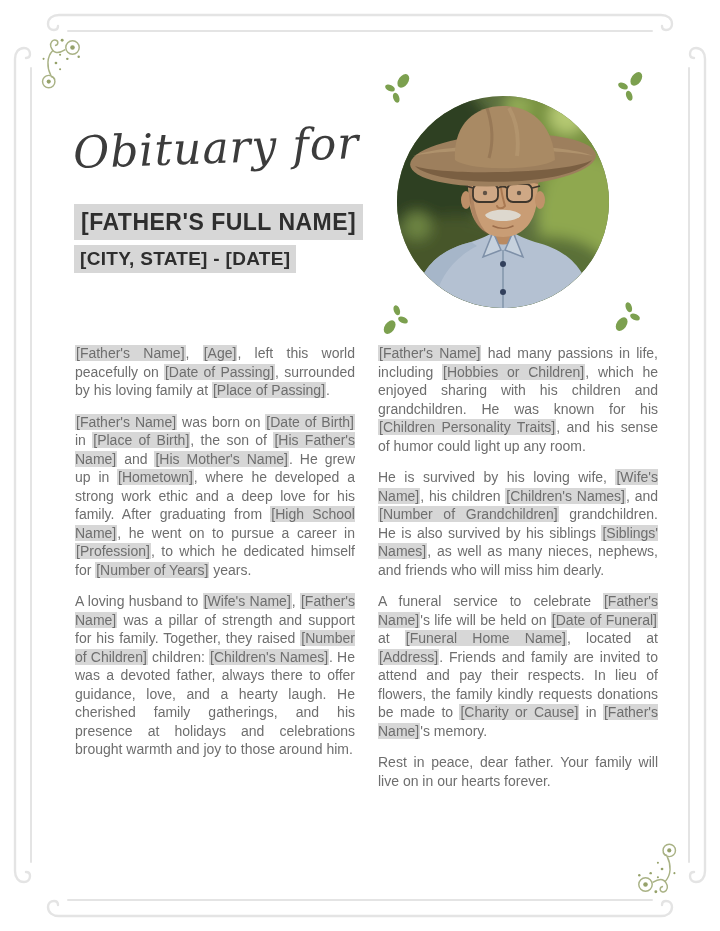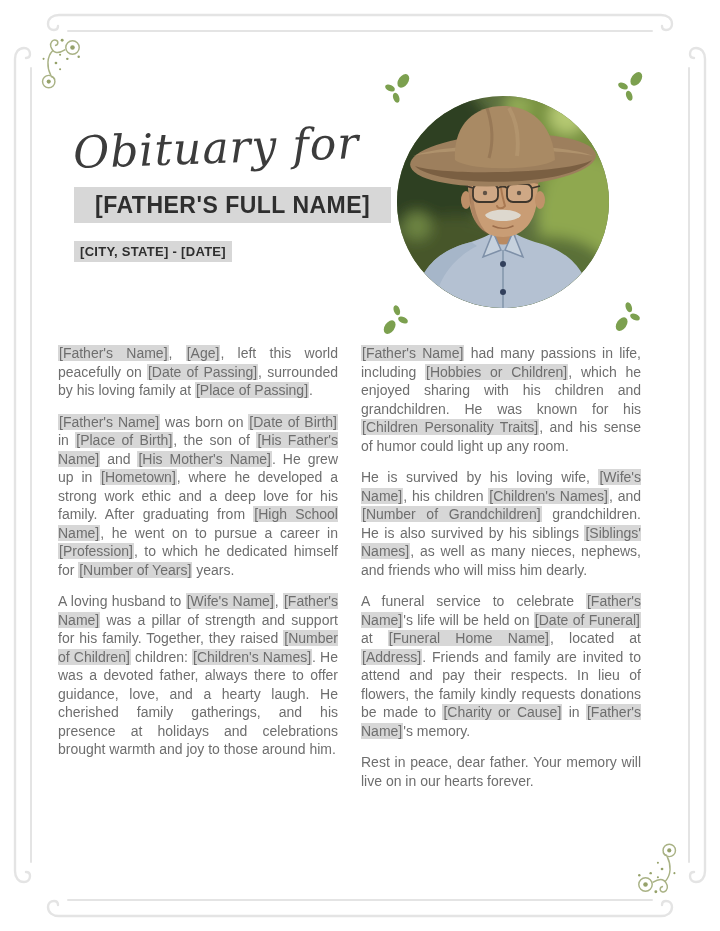--- a/index.html
+++ b/index.html
@@ -17,40 +17,40 @@
 
   .header-block { position:absolute; left:74px; top:128px; width:300px; }
   .script-title {
     font-family:"DejaVu Serif", serif; font-style:italic; font-weight:400;
     font-size:44px; line-height:1.15; color:var(--script-text); letter-spacing:1px;
     transform:rotate(-2deg); transform-origin:left bottom;
   }
   .name-highlight {
     display:inline-block; background:var(--highlight); color:var(--heading-text);
     font-size:23px; font-weight:bold; letter-spacing:0.5px;
-    padding:5px 21px 4px; margin-top:8px; white-space:nowrap;
+    padding:5px 7px 4px; margin-top:25px; white-space:nowrap;
   }
   .citydate-highlight {
     display:inline-block; background:var(--highlight); color:var(--heading-text);
-    font-size:13px; font-weight:bold; letter-spacing:0.3px;
-    padding:3px 6px; margin-top:18px; white-space:nowrap;
+    font-size:19px; font-weight:bold; letter-spacing:0.3px;
+    padding:3px 6px; margin-top:5px; white-space:nowrap;
   }
 
   .photo-wrap { position:absolute; left:375px; top:63px; width:290px; height:280px; }
   .portrait {
     position:absolute; left:22px; top:33px; width:212px; height:212px;
     border-radius:50%; overflow:hidden;
   }
   .sprig { position:absolute; width:32px; height:32px; color:var(--leaf); }
   .sprig.tl { left:7px;   top:9px; }
   .sprig.tr { left:240px; top:7px; }
   .sprig.bl { left:4px;   top:241px; transform:rotate(180deg); }
   .sprig.br { left:236px; top:238px; transform:rotate(180deg); }
 
-  .cols { position:absolute; left:58px; top:344px; width:584px; display:flex; gap:23px; }
+  .cols { position:absolute; left:75px; top:344px; width:584px; display:flex; gap:23px; }
   .col { width:280px; font-size:14px; line-height:18.5px; color:var(--body-text); text-align:justify; }
   .col p { margin:0 0 13px 0; }
   .hl { background:var(--highlight); padding:0 1px; }
 </style>
 </head>
 <body>
 
 <div class="page" style="--frame: #e4e4e4; --flourish: #a9b285; --leaf: #7ca04f; --highlight: #d7d7d7; --body-text: #6e6e6e; --heading-text: #2e2e2e;">
 
   <svg class="frame-svg" width="720" height="931" viewBox="0 0 720 931" fill="none" stroke="currentColor" stroke-width="2.4" stroke-linecap="round">
@@ -210,17 +210,17 @@
   <div class="cols">
     <div class="col">
       <p><span class="hl">[Father's Name]</span><span>, </span><span class="hl">[Age]</span><span>, left this world peacefully on </span><span class="hl">[Date of Passing]</span><span>, surrounded by his loving family at </span><span class="hl">[Place of Passing]</span><span>.</span></p>
       <p><span class="hl">[Father's Name]</span><span> was born on </span><span class="hl">[Date of Birth]</span><span> in </span><span class="hl">[Place of Birth]</span><span>, the son of </span><span class="hl">[His Father's Name]</span><span> and </span><span class="hl">[His Mother's Name]</span><span>. He grew up in </span><span class="hl">[Hometown]</span><span>, where he developed a strong work ethic and a deep love for his family. After graduating from </span><span class="hl">[High School Name]</span><span>, he went on to pursue a career in </span><span class="hl">[Profession]</span><span>, to which he dedicated himself for </span><span class="hl">[Number of Years]</span><span> years.</span></p>
       <p><span>A loving husband to </span><span class="hl">[Wife's Name]</span><span>, </span><span class="hl">[Father's Name]</span><span> was a pillar of strength and support for his family. Together, they raised </span><span class="hl">[Number of Children]</span><span> children: </span><span class="hl">[Children's Names]</span><span>. He was a devoted father, always there to offer guidance, love, and a hearty laugh. He cherished family gatherings, and his presence at holidays and celebrations brought warmth and joy to those around him.</span></p>
     </div>
     <div class="col">
       <p><span class="hl">[Father's Name]</span><span> had many passions in life, including </span><span class="hl">[Hobbies or Children]</span><span>, which he enjoyed sharing with his children and grandchildren. He was known for his </span><span class="hl">[Children Personality Traits]</span><span>, and his sense of humor could light up any room.</span></p>
       <p><span>He is survived by his loving wife, </span><span class="hl">[Wife's Name]</span><span>, his children </span><span class="hl">[Children's Names]</span><span>, and </span><span class="hl">[Number of Grandchildren]</span><span> grandchildren. He is also survived by his siblings </span><span class="hl">[Siblings' Names]</span><span>, as well as many nieces, nephews, and friends who will miss him dearly.</span></p>
       <p><span>A funeral service to celebrate </span><span class="hl">[Father's Name]</span><span>'s life will be held on </span><span class="hl">[Date of Funeral]</span><span> at </span><span class="hl">[Funeral Home Name]</span><span>, located at </span><span class="hl">[Address]</span><span>. Friends and family are invited to attend and pay their respects. In lieu of flowers, the family kindly requests donations be made to </span><span class="hl">[Charity or Cause]</span><span> in </span><span class="hl">[Father's Name]</span><span>'s memory.</span></p>
-      <p><span>Rest in peace, dear father. Your memory will live on in our hearts forever.</span></p>
+      <p><span>Rest in peace, dear father. Your family will live on in our hearts forever.</span></p>
     </div>
   </div>
 
 </div>
 
 </body></html>

